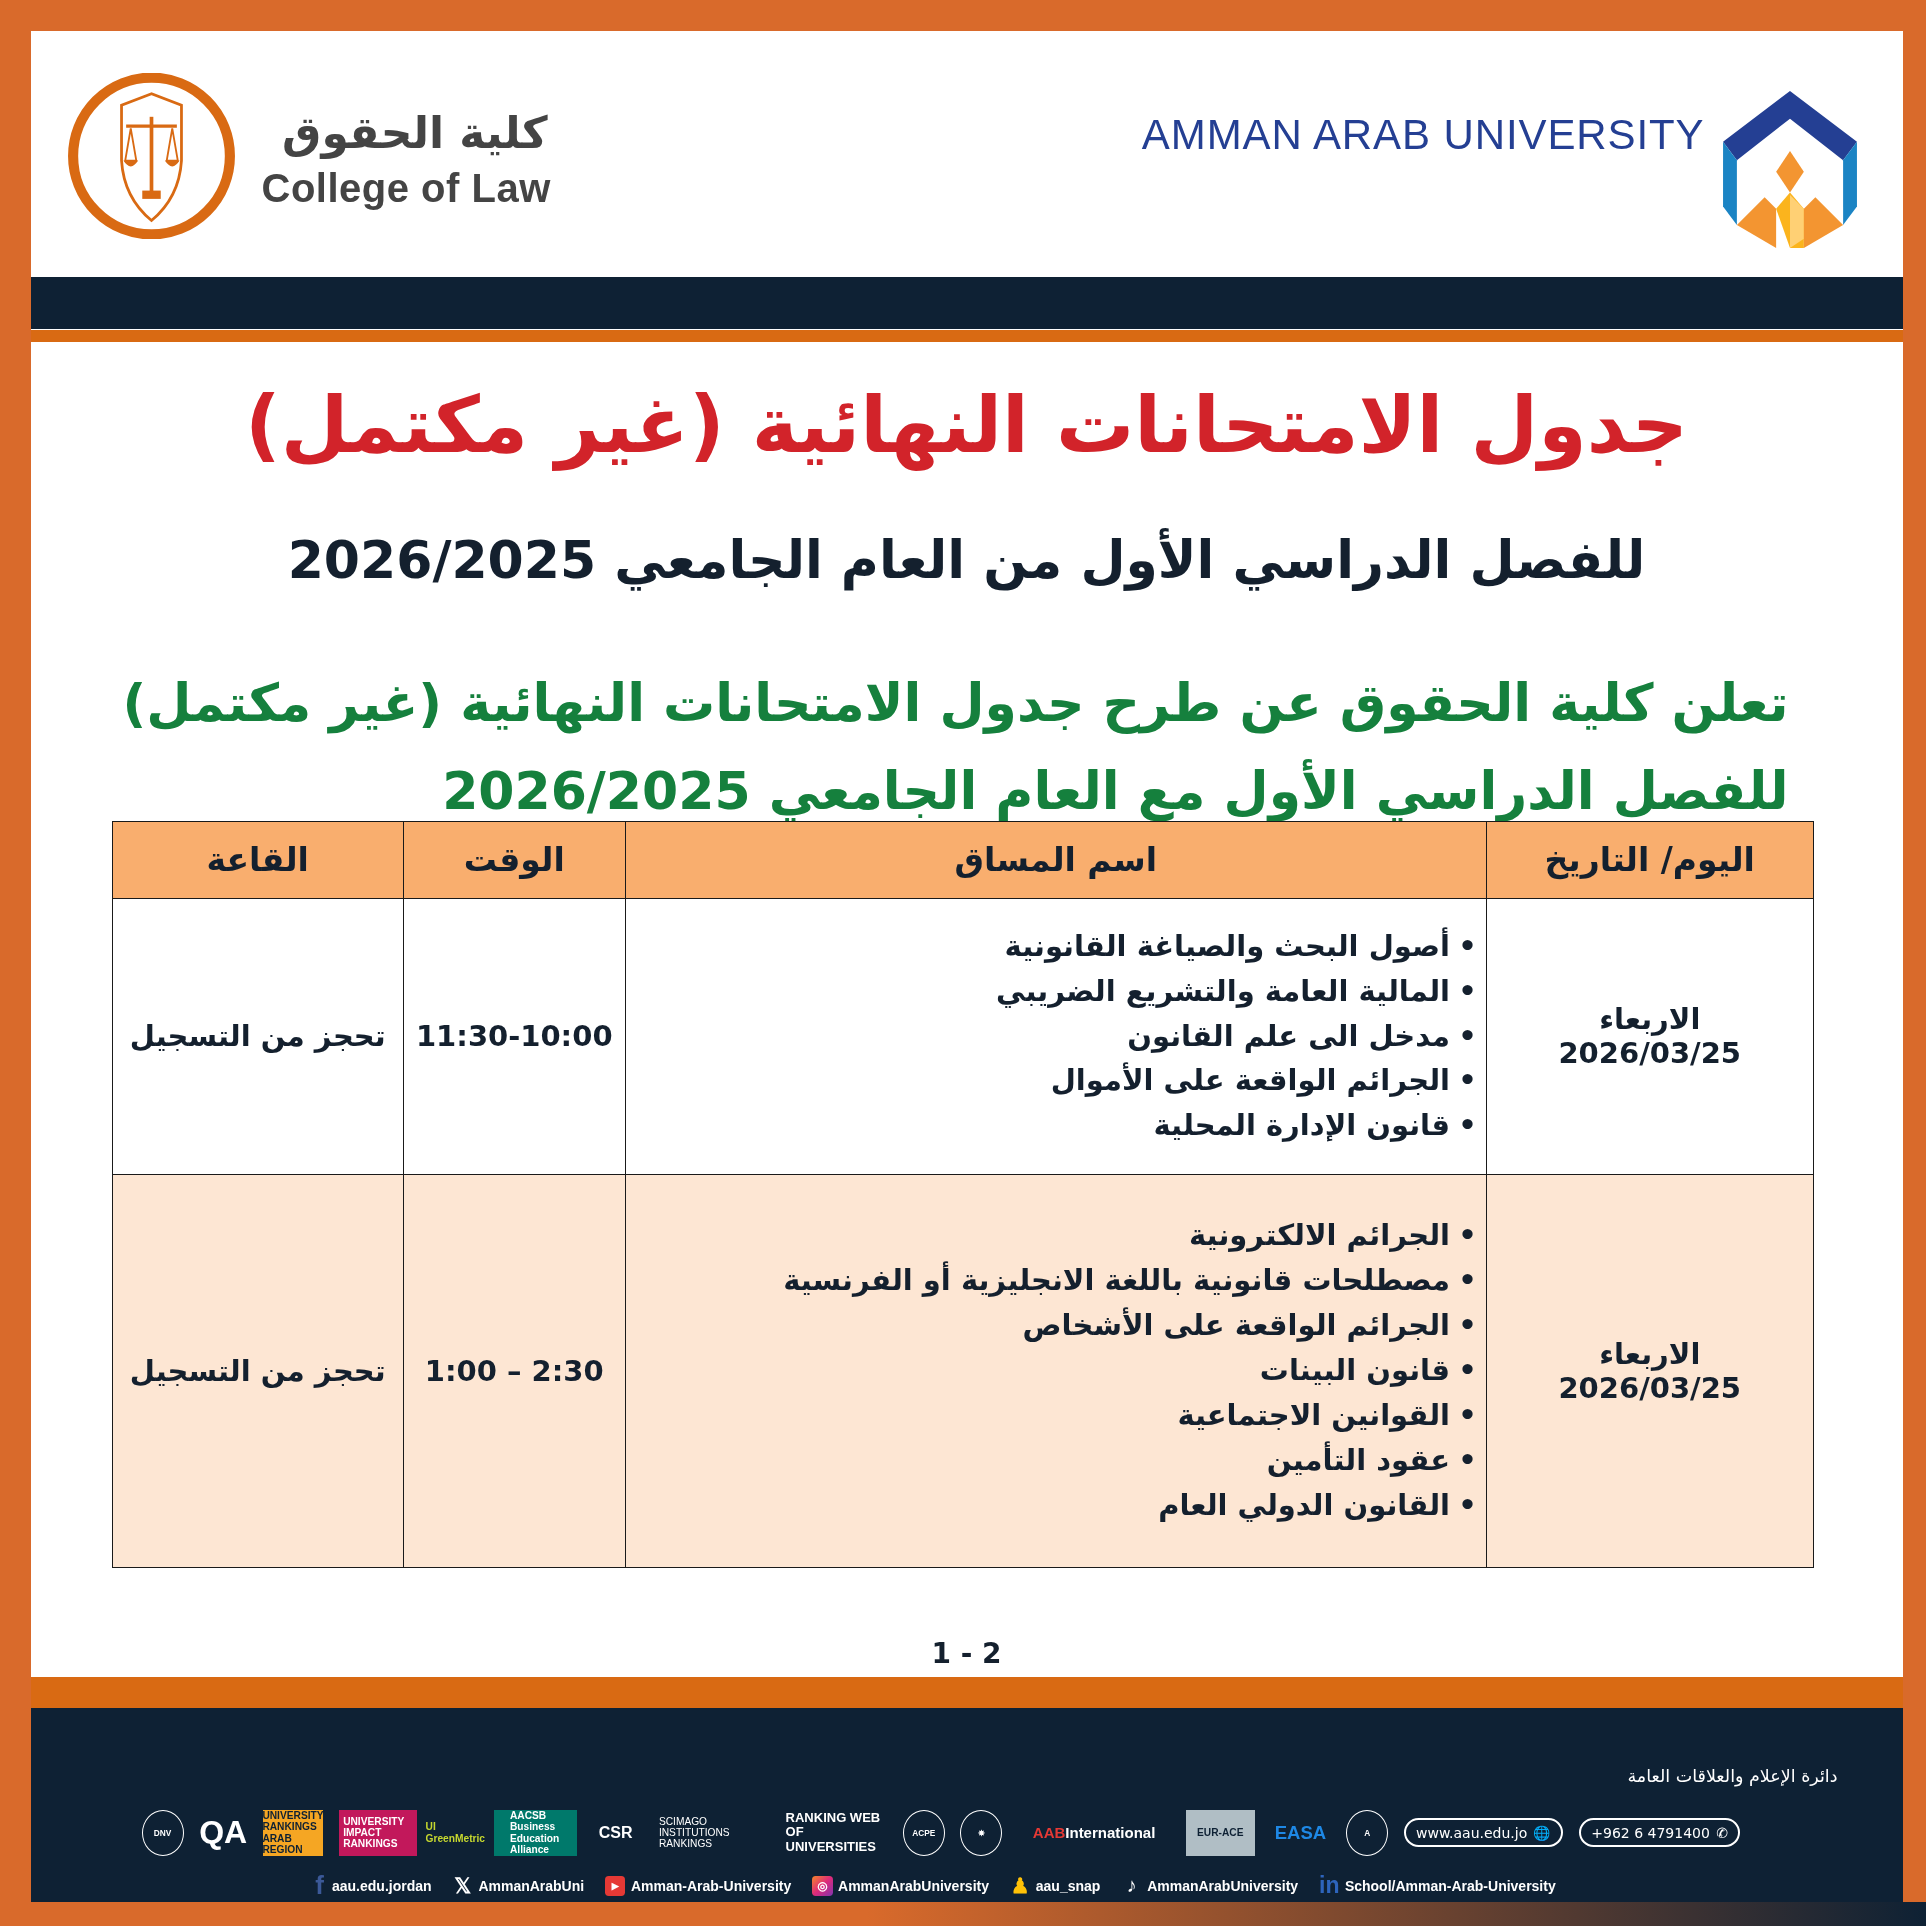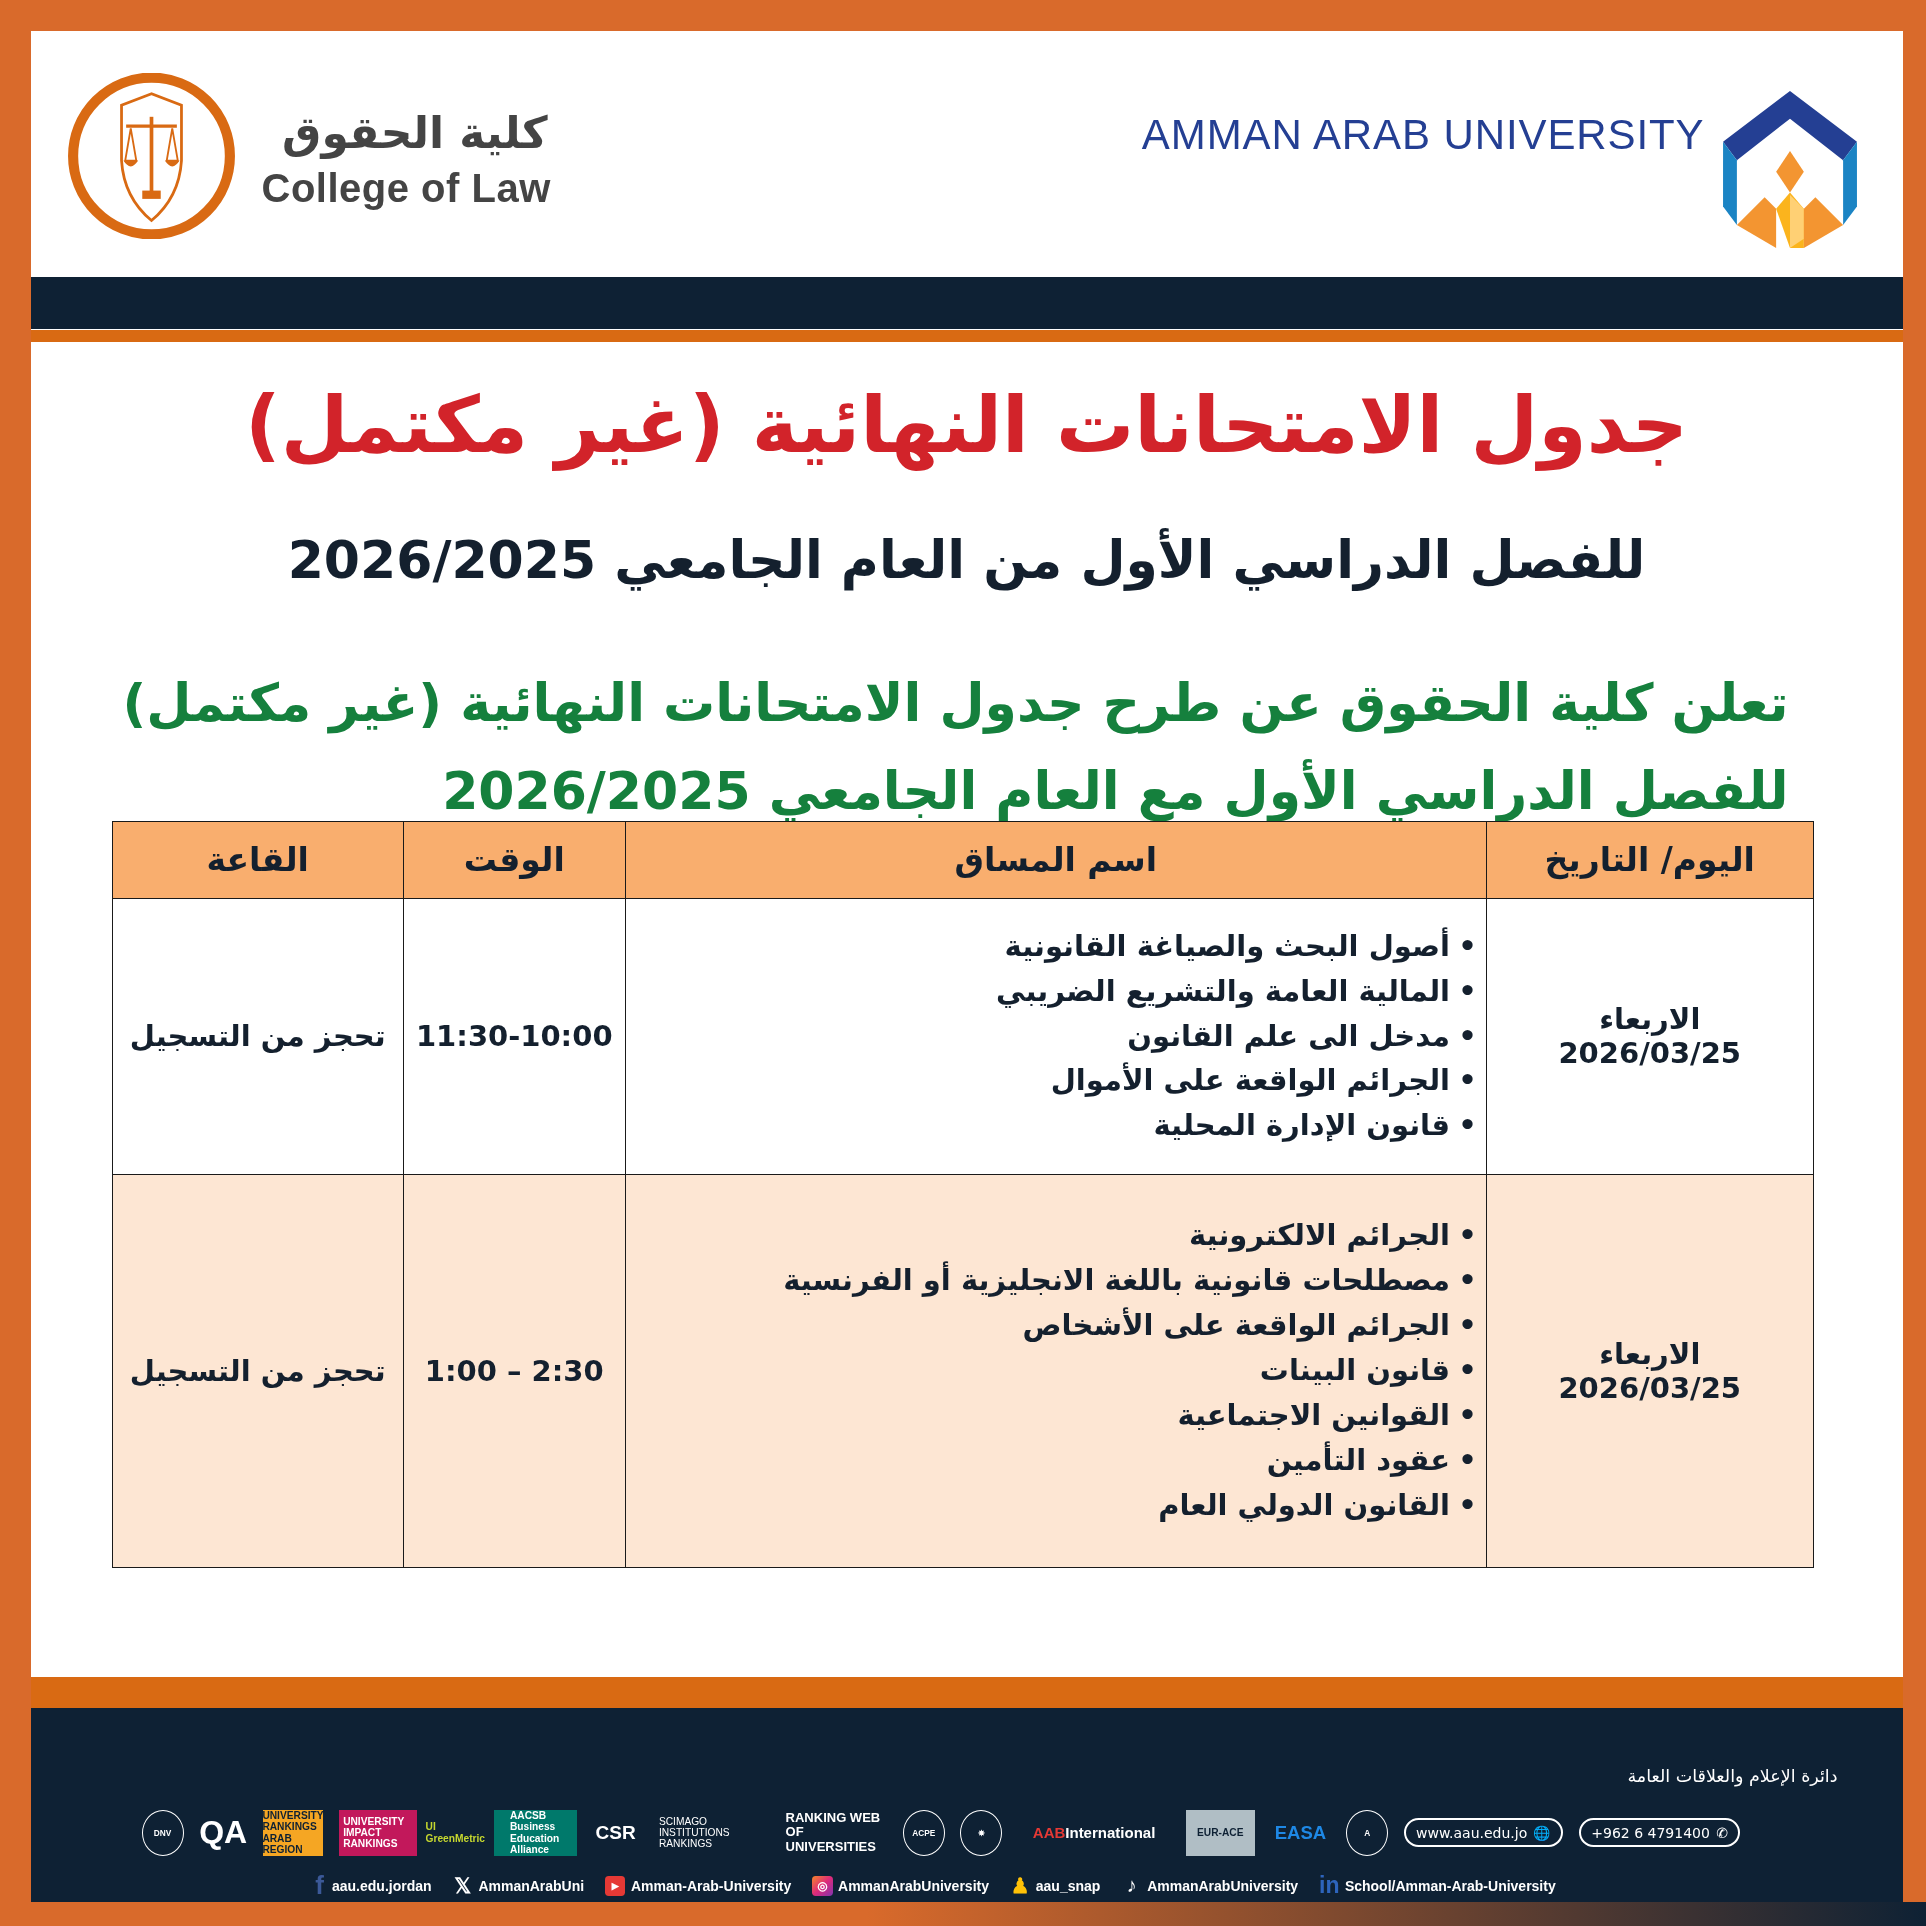--- a/index.html
+++ b/index.html
@@ -82,21 +82,21 @@
   }
   .logos-row { position: absolute; left: 111px; top: 95px; width: 1680px; height: 60px; display: flex; align-items: center; gap: 15.7px; }
   .lg { display: flex; align-items: center; justify-content: center; color: #fff; font-family: "Liberation Sans", sans-serif; font-weight: bold; font-size: 12px; height: 46px; }
   .lg-circle { width: 42px; height: 46px; border: 1.8px solid #fff; border-radius: 50%; font-size: 8.3px; }
   .lg-qa { font-size: 32px; }
   .lg-box { padding: 0 4.6px; font-size: 10.2px; line-height: 1.1; text-align: left; }
   .lg-qs { background: #F5A623; color: #0E2134; width: 60px; }
   .lg-the { background: #C2185B; width: 78px; }
   .lg-green { color: #C6D82F; width: 46px; }
   .lg-aacsb { background: #00796B; width: 83px; padding-left: 16px; }
-  .lg-csr { width: 46px; font-size: 19px; }
+  .lg-csr { width: 46px; font-size: 16px; }
   .lg-scimago { width: 111px; font-weight: normal; }
   .lg-webometrics { width: 106px; font-size: 13px; }
   .lg-aab { width: 152px; font-size: 15px; }
   .lg-aab .red { color: #E53935; }
   .lg-eur { background: #B0BEC5; color: #0E2134; width: 69px; }
   .lg-easa { color: #1E88E5; width: 60px; font-size: 18.5px; }
   .pill { border: 2.3px solid #fff; border-radius: 18.5px; padding: 2.8px 10.2px; font-size: 14px; height: 29px; display: flex; align-items: center; gap: 6.5px; }
   .social-row { position: absolute; left: 282px; top: 168px; display: flex; gap: 21px; align-items: center; font-family: "Liberation Sans", sans-serif; font-weight: bold; font-size: 14px; }
   .soc { display: flex; align-items: center; gap: 5.5px; color: #fff; }
   .soc-icon { display: inline-flex; align-items: center; justify-content: center; width: 20.3px; height: 20.3px; border-radius: 3.7px; font-size: 14px; }
@@ -200,20 +200,21 @@
             <li>عقود التأمين</li>
             <li>القانون الدولي العام</li>
           </ul>
         </td>
         <td class="time-cell">1:00 – 2:30</td>
         <td>تحجز من التسجيل</td>
       </tr>
     </tbody>
   </table>
 
+  <div class="page-num">1 - 2</div>
 
   <div class="footer-orange"></div>
   <div class="footer">
     <div class="footer-dept">دائرة الإعلام والعلاقات العامة</div>
 
     <div class="logos-row">
       <div class="lg lg-circle">DNV</div>
       <div class="lg lg-qa">QA</div>
       <div class="lg lg-box lg-qs">UNIVERSITY RANKINGS ARAB REGION</div>
       <div class="lg lg-box lg-the">UNIVERSITY IMPACT RANKINGS</div>

